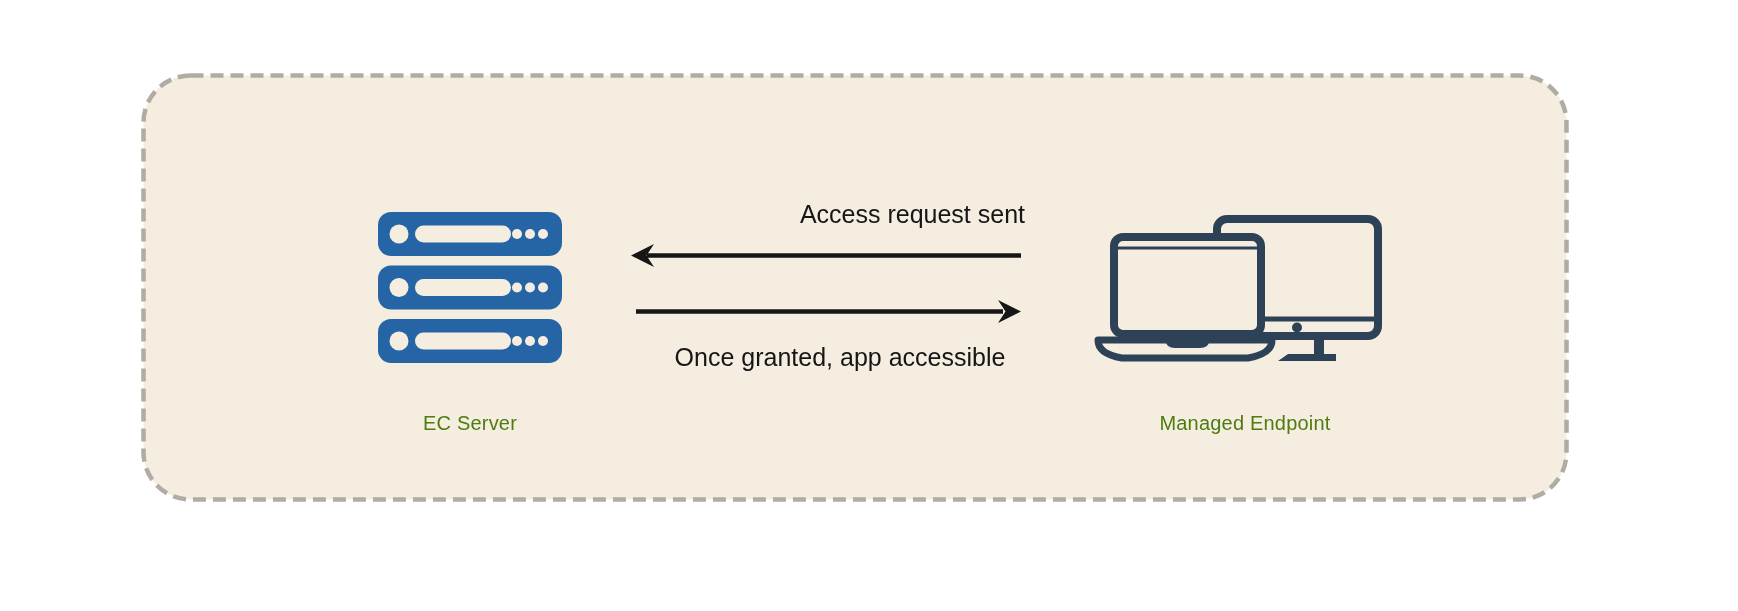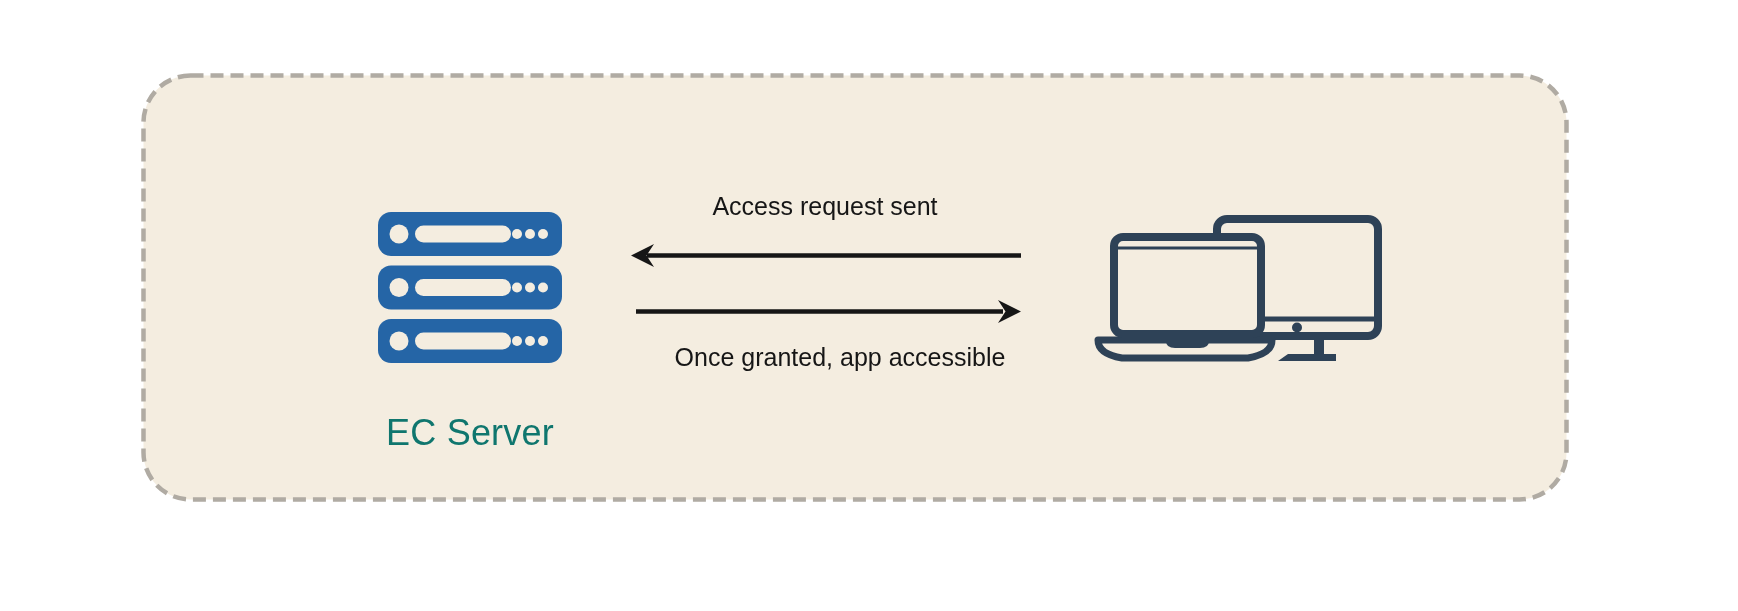--- a/index.html
+++ b/index.html
@@ -11,37 +11,37 @@
     overflow:hidden;
   }
   .abs{position:absolute;}
   
   #panel-svg{left:141px;top:73px;}
   
   #server-icon{left:378px;top:212px;}
   #endpoint-icon{left:1092px;top:210px;}
   
   .node-label{
-    font-size:36px;
+    font-size:20px;
     font-weight:500;
-    color:#0f766e;
+    color:#4d7c0f;
     text-align:center;
     letter-spacing:0.2px;
     white-space:nowrap;
   }
   #label-server{left:345px;top:412px;width:250px;}
   #label-endpoint{left:1090px;top:412px;width:310px;}
   .flow-label{
     font-size:25px;
     font-weight:400;
     color:#161616;
     text-align:center;
     white-space:nowrap;
   }
-  #label-request{left:625px;top:192px;width:400px;}
+  #label-request{left:625px;top:200px;width:400px;text-align:right;}
   #label-grant{left:640px;top:343px;width:400px;}
   
   #arrow-request{left:623px;top:240px;}
   #arrow-grant{left:623px;top:296px;}
 </style>
 </head>
 <body>
 
 <div id="canvas">
 
@@ -100,14 +100,15 @@
     <line x1="13" y1="15.5" x2="380" y2="15.5" stroke="#161616" stroke-width="4.5"></line>
     <path d="M 398 15.5 L 375 4 L 382.5 15.5 L 375 27 Z" fill="#161616"></path>
   </svg>
 
   <div id="label-request" class="abs flow-label">Access request sent</div>
 
   <div id="label-grant" class="abs flow-label">Once granted, app accessible</div>
 
   <div id="label-server" class="abs node-label">EC Server</div>
 
+  <div id="label-endpoint" class="abs node-label">Managed Endpoint</div>
 
 </div>
 
 </body></html>

